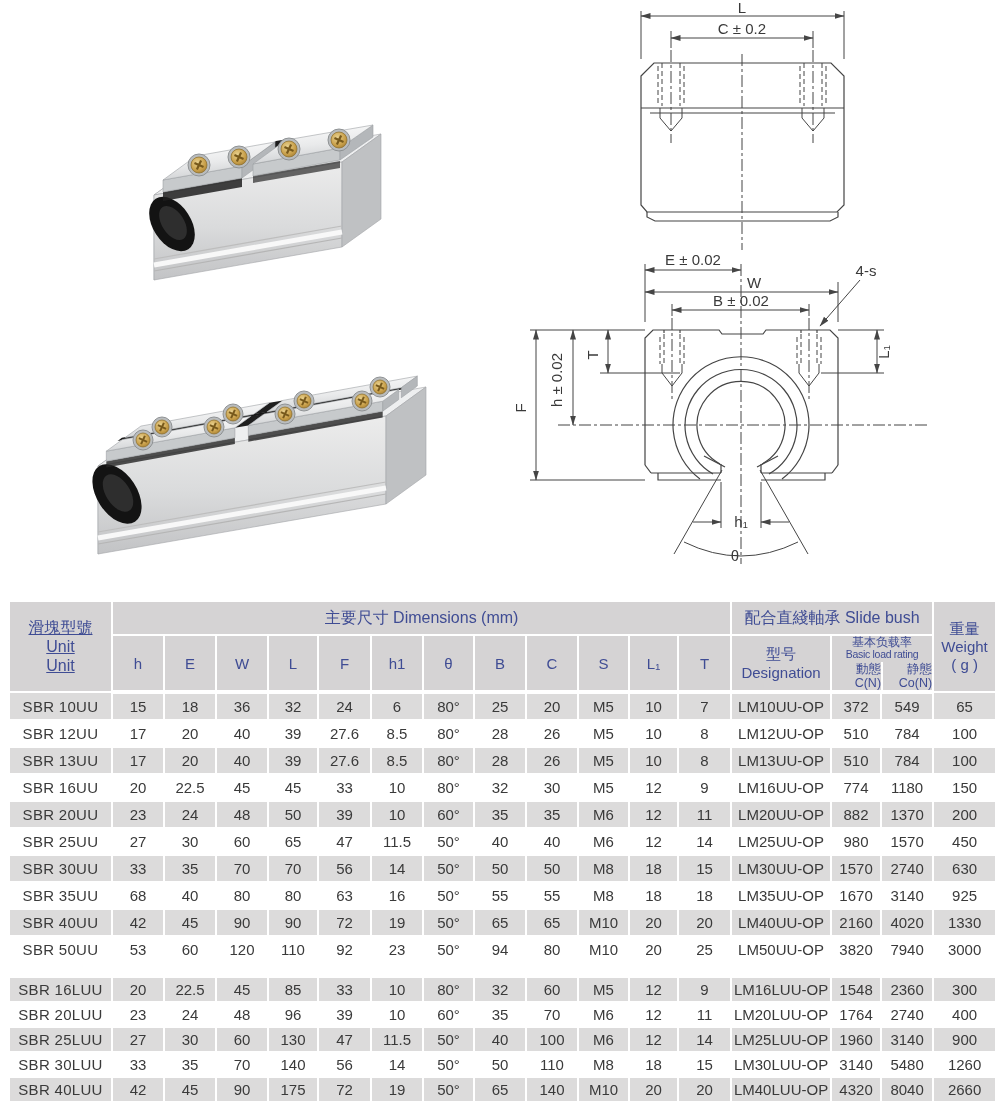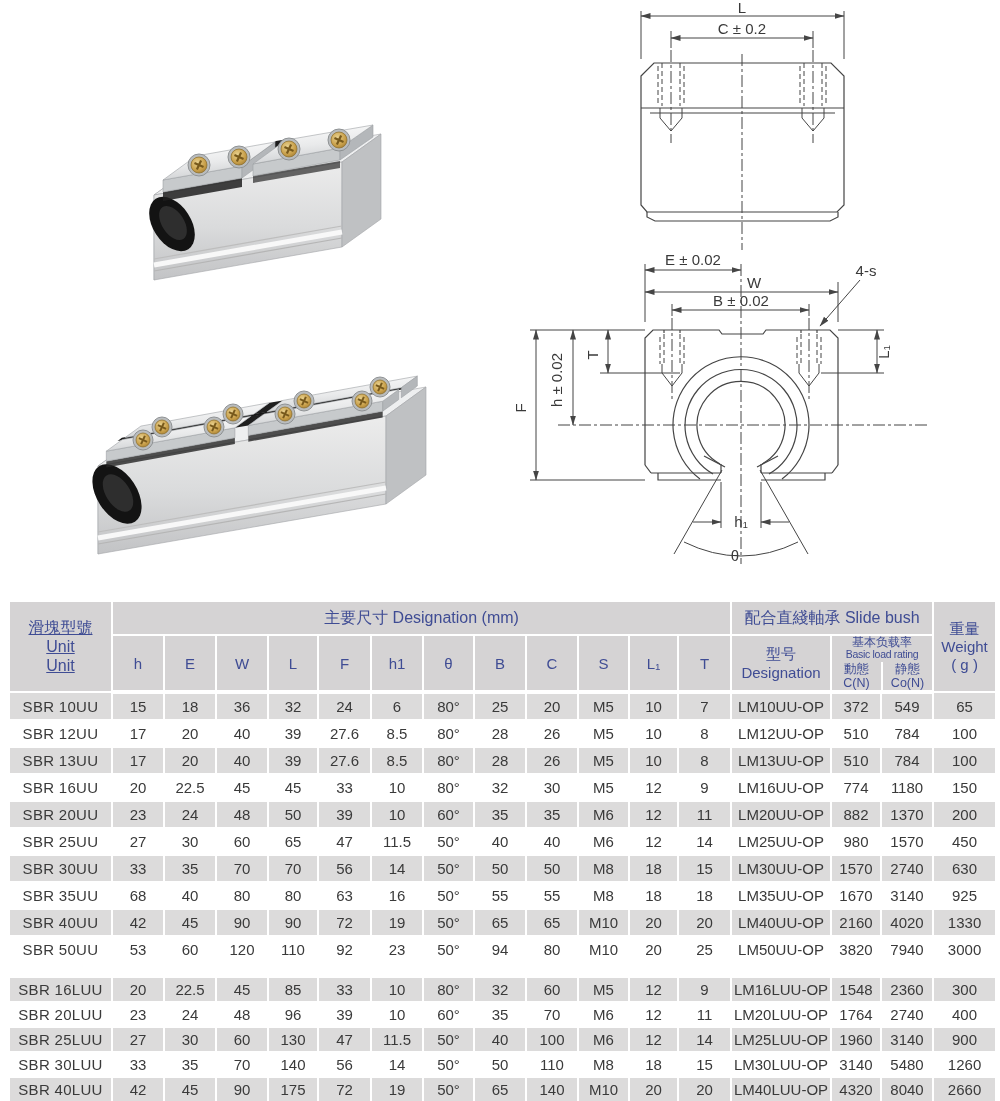--- a/index.html
+++ b/index.html
@@ -17,21 +17,21 @@
   .h-cols td{height:53px;font-size:15px;}
   .h-corner{font-size:16px;line-height:19px;text-decoration:underline;}
   .h-corner .en{font-size:16px;}
   thead tr:last-child td{border-bottom:4px solid #fff;}
   .h-weight{font-size:15px;line-height:18px;}
   .des-h{font-size:15px;line-height:19px;}
   .load-h{padding:0;}
   .load-top{font-size:12px;line-height:12px;color:#3f4c94;}
   .load-top .en{font-size:10.5px;letter-spacing:-0.3px;}
   .load-split{display:flex;margin-top:2px;}
-  .load-split > div{flex:1;font-size:12.5px;line-height:14px;}
+  .load-split > div{flex:1;font-size:12.5px;line-height:14px;text-align:right;}
   .load-split > div:first-child{border-right:2px solid #fff;}
   tbody.g td{font-size:15px;color:#3a3a3a;}
   tbody.g0 td{height:25px;}
   tbody.g1 td{height:23px;}
   tr.shade td{background:#dcdbdb;}
   tr.plain td{background:#ffffff;}
   td.name{letter-spacing:0.3px;}
   tbody.gap td{border:none;background:#fff;height:12px;}
 
   
@@ -365,21 +365,21 @@
           <col style="width:52px">
           <col style="width:63px">
       </colgroup>
       <thead>
         <tr class="h-group">
           <td rowspan="2" class="h-corner">
             <div>滑塊型號</div>
             <div class="en">Unit</div>
             <div class="en">Unit</div>
           </td>
-          <td colspan="12">主要尺寸  Designation (mm)</td>
+          <td colspan="12">主要尺寸  Dimensions (mm)</td>
           <td colspan="3">配合直綫軸承 Slide bush</td>
           <td rowspan="2" class="h-weight">
             <div>重量</div>
             <div>Weight</div>
             <div>( g )</div>
           </td>
         </tr>
         <tr class="h-cols">
           <td>h</td>
           <td>E</td>

